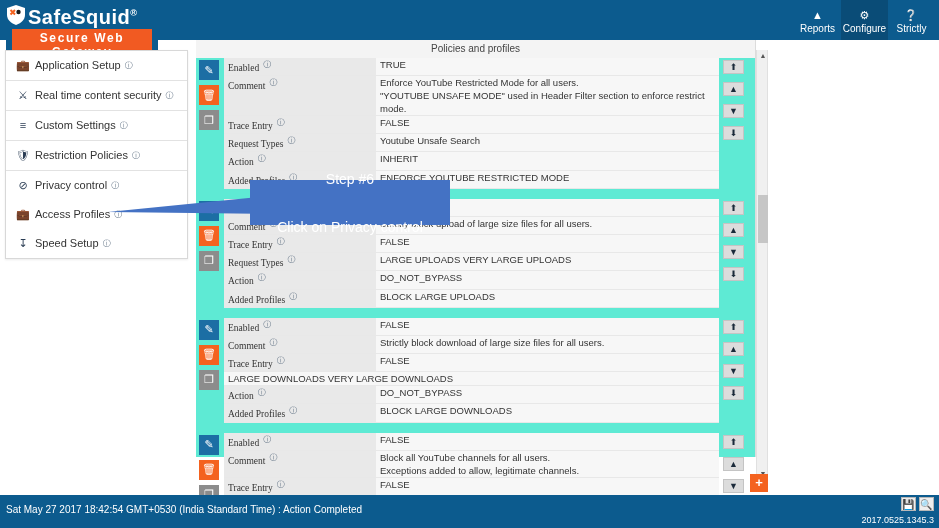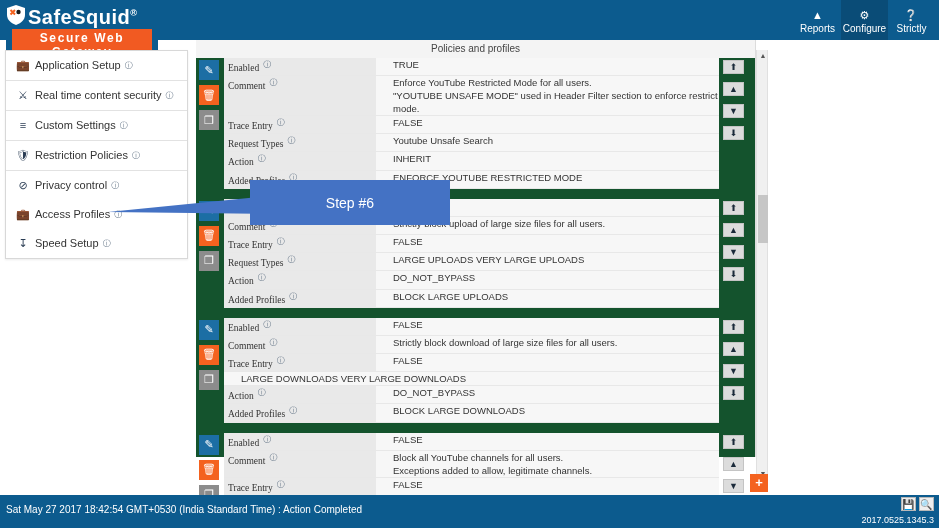--- a/index.html
+++ b/index.html
@@ -58,21 +58,21 @@
   }
   .side-item .sicon { width: 14px; font-size: 11px; color: #2b3d54; text-align: center; margin-right: 5px; }
   .help-dot {
     display: inline-block; margin-left: 4px; font-size: 8px;
     color: #6b7b8c; vertical-align: super;
   }
 
   
   .main {
     position: absolute; left: 196px; top: 40px; width: 560px; height: 417px;
-    background: #14532d; border-right: 1px solid #dcdcdc;
+    background: #5eead4; border-right: 1px solid #dcdcdc;
   }
   .main-title {
     height: 18px; line-height: 18px; text-align: center;
     font-size: 10px; color: #444444; background: #f4f4f4;
   }
   .records { position: relative; height: 437px; overflow: hidden; }
 
   .record { position: relative; margin: 0 0 10px 0; padding-left: 0; }
   .rec-actions { position: absolute; left: 3px; top: 2px; width: 22px; }
   .act-btn {
@@ -86,21 +86,21 @@
 
   .rec-fields { margin-left: 28px; margin-right: 36px; }
   .frow { display: flex; border-bottom: 1px solid #e8e8e8; min-height: 13px; }
   .frow:last-child { border-bottom: 1px solid #e8e8e8; }
   .flabel {
     width: 152px; flex: 0 0 152px; background: #e9e9e9; color: #333333;
     font-size: 9.5px; line-height: 13px; padding-left: 4px; font-family: Liberation Serif, serif;
   }
   .fvalue {
     flex: 1; background: #f7f7f7; color: #333333;
-    font-size: 9.5px; line-height: 13px; padding-left: 17px;
+    font-size: 9.5px; line-height: 13px; padding-left: 4px;
     white-space: pre-line;
   }
 
   .rec-nav { position: absolute; right: 2px; top: 2px; width: 30px; }
   .nav-btn {
     width: 21px; height: 14px; background: #dcdcdc; border: 1px solid #c4c4c4;
     margin-bottom: 8px; display: flex; align-items: center; justify-content: center;
     font-size: 9px; color: #1b2a3a; cursor: pointer; line-height: 10px;
   }
 
@@ -409,20 +409,21 @@
   </div>
 
   <div class="add-btn">+</div>
 
 
   <svg class="callout-arrow">
     <polygon points="0,16 160,0 160,18" fill="#4472c4"></polygon>
   </svg>
   <div class="callout">
     <div class="c-l1">Step #6</div>
+    <div class="c-l2">Click on Privacy control</div>
   </div>
 
   <div class="statusbar">
     <div class="status-text">Sat May 27 2017 18:42:54 GMT+0530 (India Standard Time) : Action Completed</div>
     <div class="status-icons">
       <div class="st-icon">💾</div>
       <div class="st-icon">🔍</div>
     </div>
     <div class="version">2017.0525.1345.3</div>
   </div>

